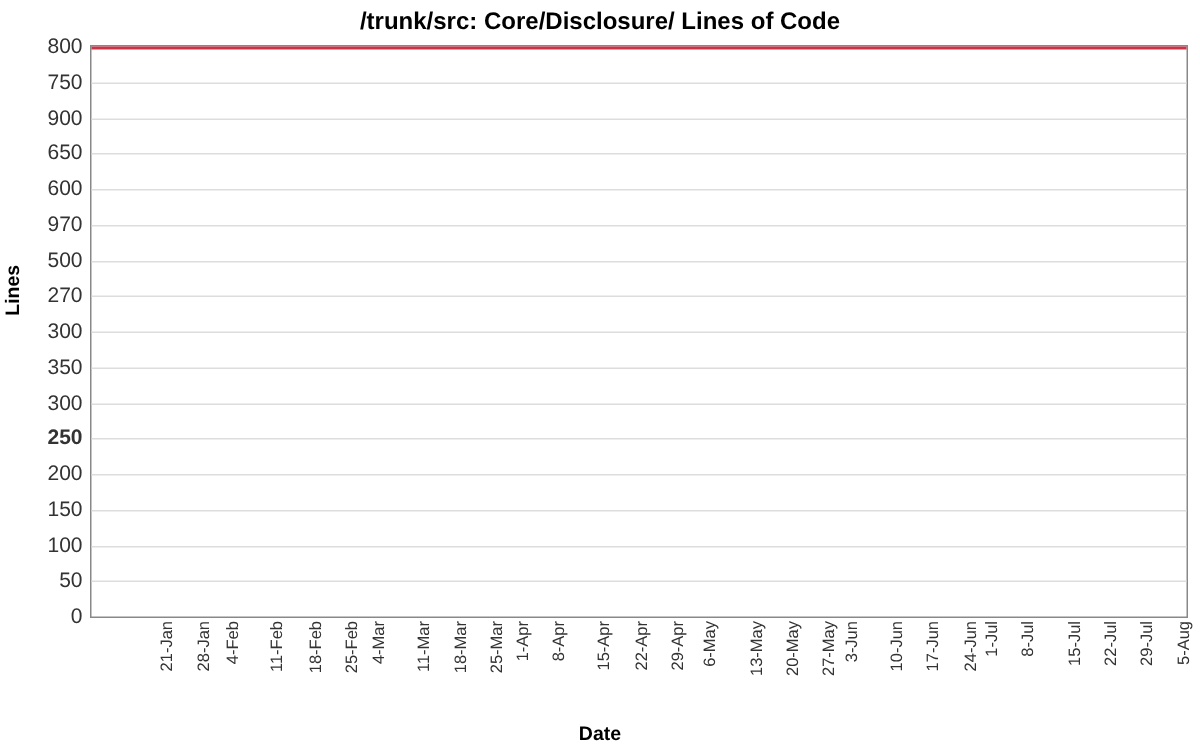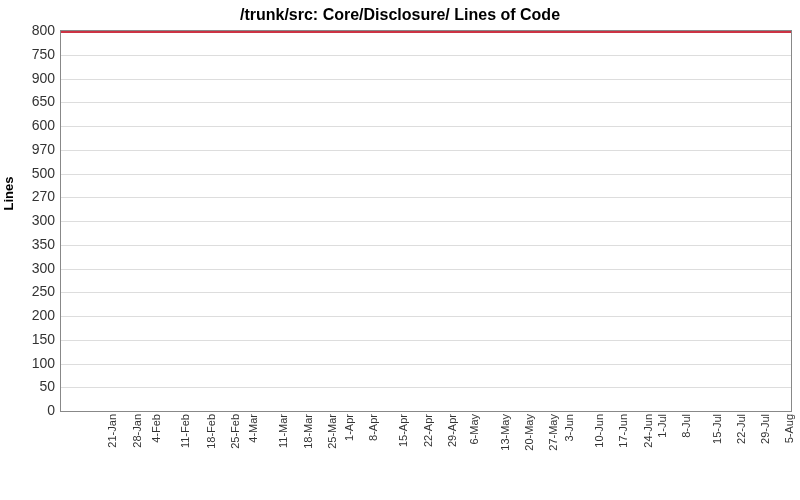--- a/index.html
+++ b/index.html
@@ -105,21 +105,21 @@
 <div class="chart-wrap">
   <div class="title">/trunk/src: Core/Disclosure/ Lines of Code</div>
   <div class="y-label">Lines</div>
 
   <div class="y-ticks">
       <div class="y-tick" style="top: 380px;">0</div>
       <div class="y-tick" style="top: 356.25px;">50</div>
       <div class="y-tick" style="top: 332.5px;">100</div>
       <div class="y-tick" style="top: 308.75px;">150</div>
       <div class="y-tick" style="top: 285px;">200</div>
-      <div class="y-tick" style="top: 261.25px;">250</div>
+      <div class="y-tick" style="top: 261.25px; font-weight: bold;">250</div>
       <div class="y-tick" style="top: 237.5px;">300</div>
       <div class="y-tick" style="top: 213.75px; margin-left: 21px;">350</div>
       <div class="y-tick" style="top: 190px;">300</div>
       <div class="y-tick" style="top: 166.25px;">270</div>
       <div class="y-tick" style="top: 142.5px;">500</div>
       <div class="y-tick" style="top: 118.75px;">970</div>
       <div class="y-tick" style="top: 95px;">600</div>
       <div class="y-tick" style="top: 71.25px;">650</div>
       <div class="y-tick" style="top: 47.5px;">900</div>
       <div class="y-tick" style="top: 23.75px;">750</div>
@@ -170,13 +170,14 @@
       <div class="x-tick" style="left: 523.167px;">17-Jun</div>
       <div class="x-tick" style="left: 547.5px;">24-Jun</div>
       <div class="x-tick" style="left: 571.833px;">1-Jul</div>
       <div class="x-tick" style="left: 596.167px;">8-Jul</div>
       <div class="x-tick" style="left: 620.5px;">15-Jul</div>
       <div class="x-tick" style="left: 644.833px;">22-Jul</div>
       <div class="x-tick" style="left: 669.167px;">29-Jul</div>
       <div class="x-tick" style="left: 693.5px;">5-Aug</div>
     </div>
 
+  <div class="x-label">Date</div>
 </div>
 
 </body></html>

